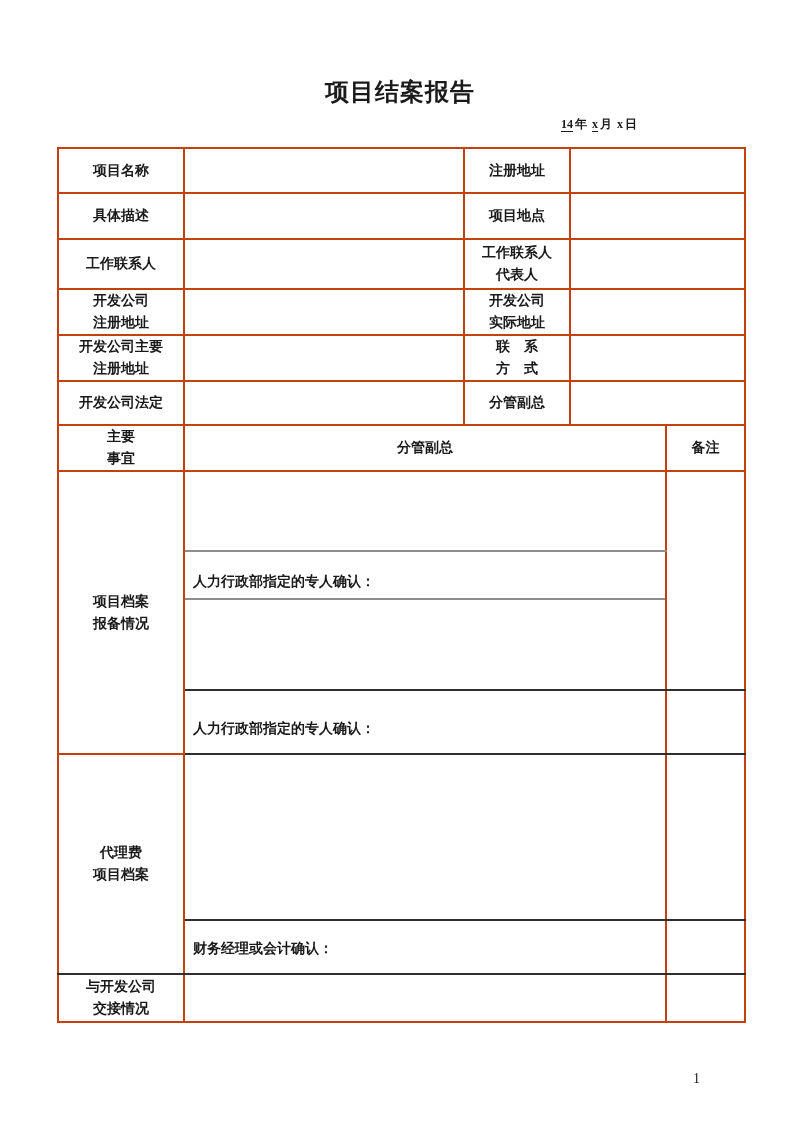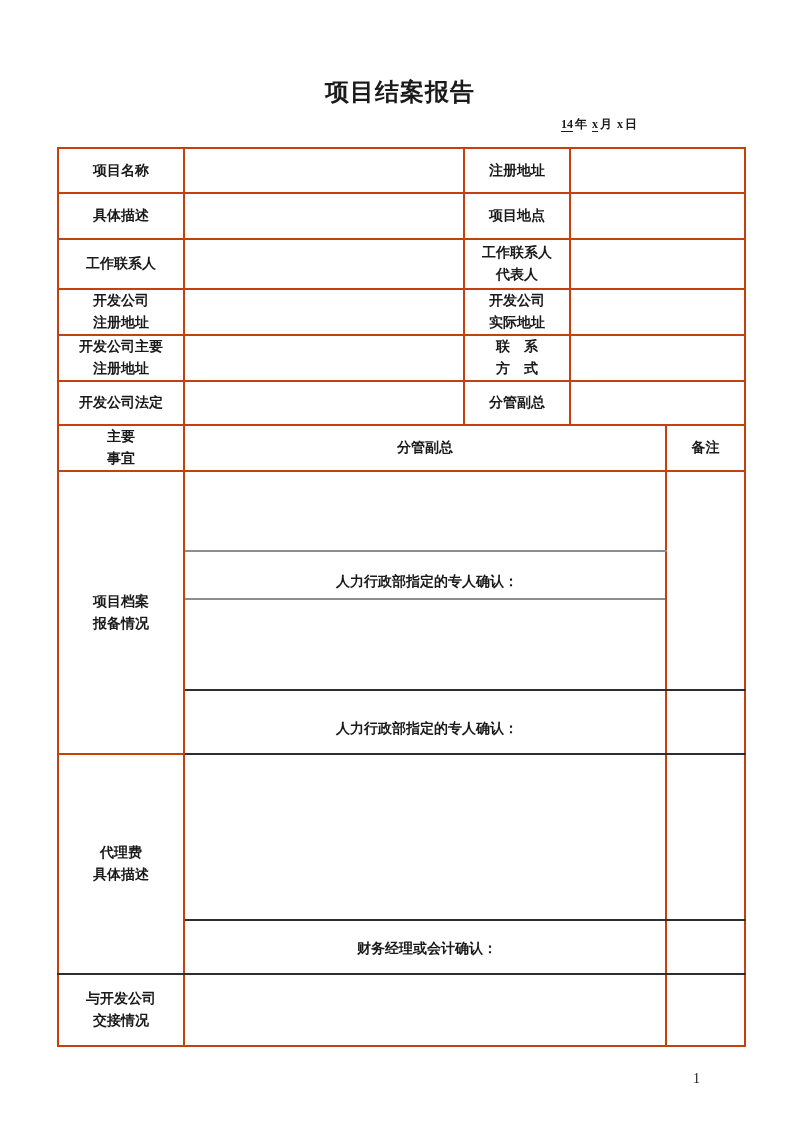--- a/index.html
+++ b/index.html
@@ -36,21 +36,21 @@
     font-size: 14px;
     font-weight: bold;
     line-height: 1.55;
     text-align: center;
     vertical-align: middle;
     white-space: pre-line;
     overflow: hidden;
   }
   td.val { background: #ffffff; }
   td.confirm {
-    text-align: center;
+    text-align: left;
     vertical-align: bottom;
     padding: 17px 4px 5px 8px;
   }
   td.pb-lg { padding-bottom: 13px; }
   td.light-b { border-bottom-color: #8d8d8d; }
   td.thick-b { border-bottom: 2px solid #2e2e2e; }
 
   .page-number {
     position: absolute; left: 693px; top: 1071px;
     font-size: 14px; font-weight: normal;
@@ -140,30 +140,30 @@
     <tr style="height:91px">
       <td class="val thick-b" colspan="3"></td>
     </tr>
     <tr style="height:64px">
       <td class="confirm pb-lg thick-b" colspan="3">人力行政部指定的专人确认：</td>
       <td class="val thick-b"></td>
     </tr>
 
     <tr style="height:166px">
       <td class="lbl thick-b" rowspan="2">代理费
-具体描述</td>
+项目档案</td>
       <td class="val thick-b" colspan="3"></td>
       <td class="val thick-b"></td>
     </tr>
     <tr style="height:52px">
       <td class="confirm pb-lg thick-b" colspan="3">财务经理或会计确认：</td>
       <td class="val thick-b"></td>
     </tr>
 
-    <tr style="height:72px">
+    <tr style="height:48px">
       <td class="lbl">与开发公司
 交接情况</td>
       <td class="val" colspan="3"></td>
       <td class="val"></td>
     </tr>
   </tbody>
     </table>
 
   <div class="page-number">1</div>
 

